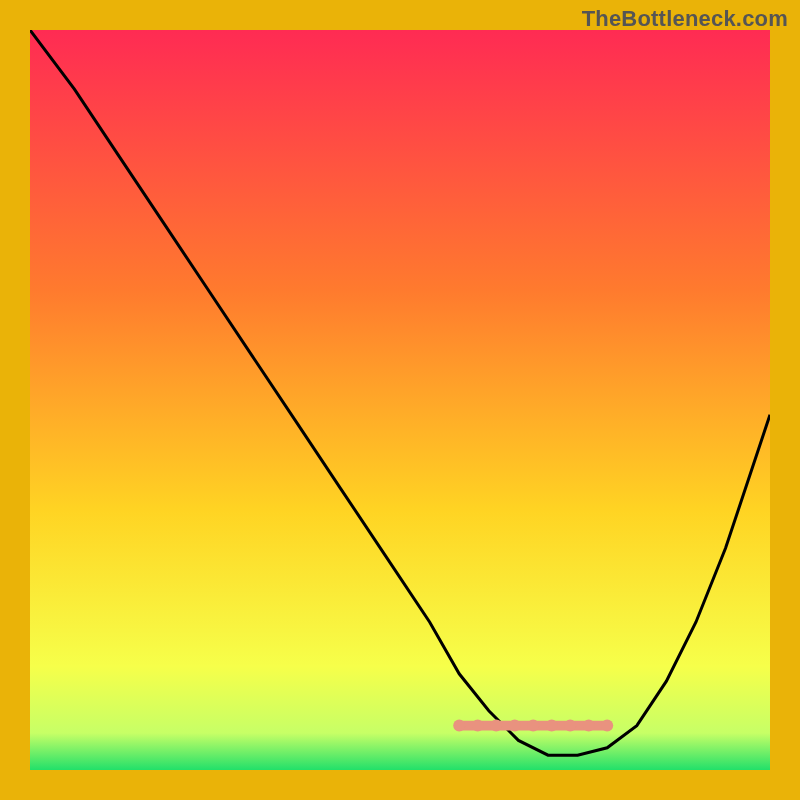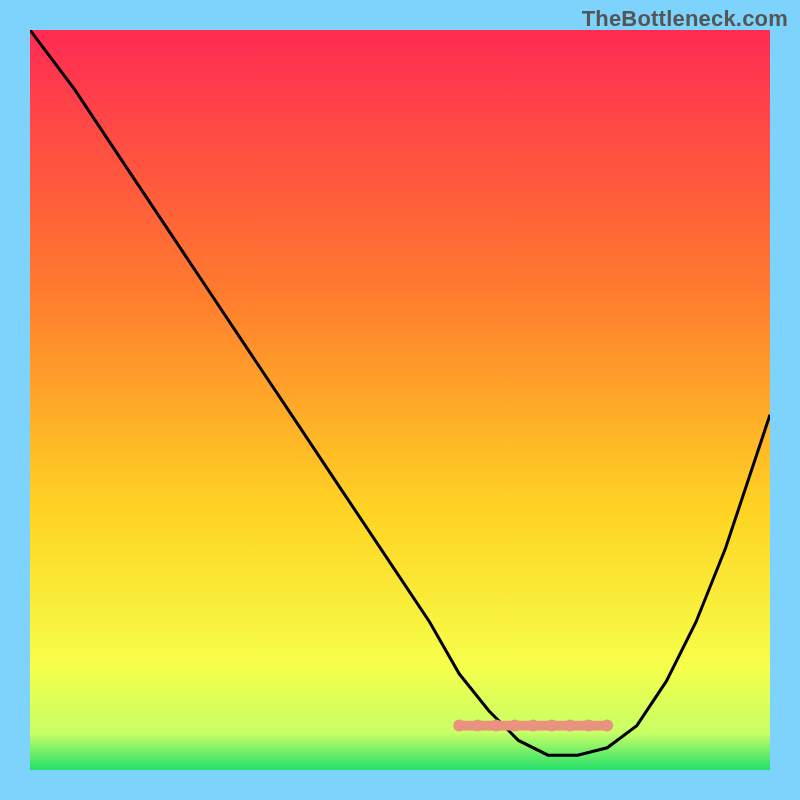--- a/index.html
+++ b/index.html
@@ -1,16 +1,16 @@
 <!DOCTYPE html>
 <html><head>
 <meta charset="utf-8">
 <style>
   html,body{margin:0;padding:0;width:800px;height:800px;background:#000;overflow:hidden}
-  .frame{position:relative;width:800px;height:800px;background:#7dd3fc}
+  .frame{position:relative;width:800px;height:800px;background:#eab308}
   .watermark{position:absolute;top:6px;right:12px;color:#555;font:700 22px Arial,Helvetica,sans-serif;letter-spacing:.2px}
   .plot{position:absolute;left:30px;top:30px;width:740px;height:740px}
 </style>
 </head>
 <body>
 <div class="frame">
   <div class="watermark">TheBottleneck.com</div>
   <svg class="plot" viewBox="0 0 740 740" preserveAspectRatio="none">
     <defs>
       <linearGradient id="bg" x1="0" y1="0" x2="0" y2="1">

